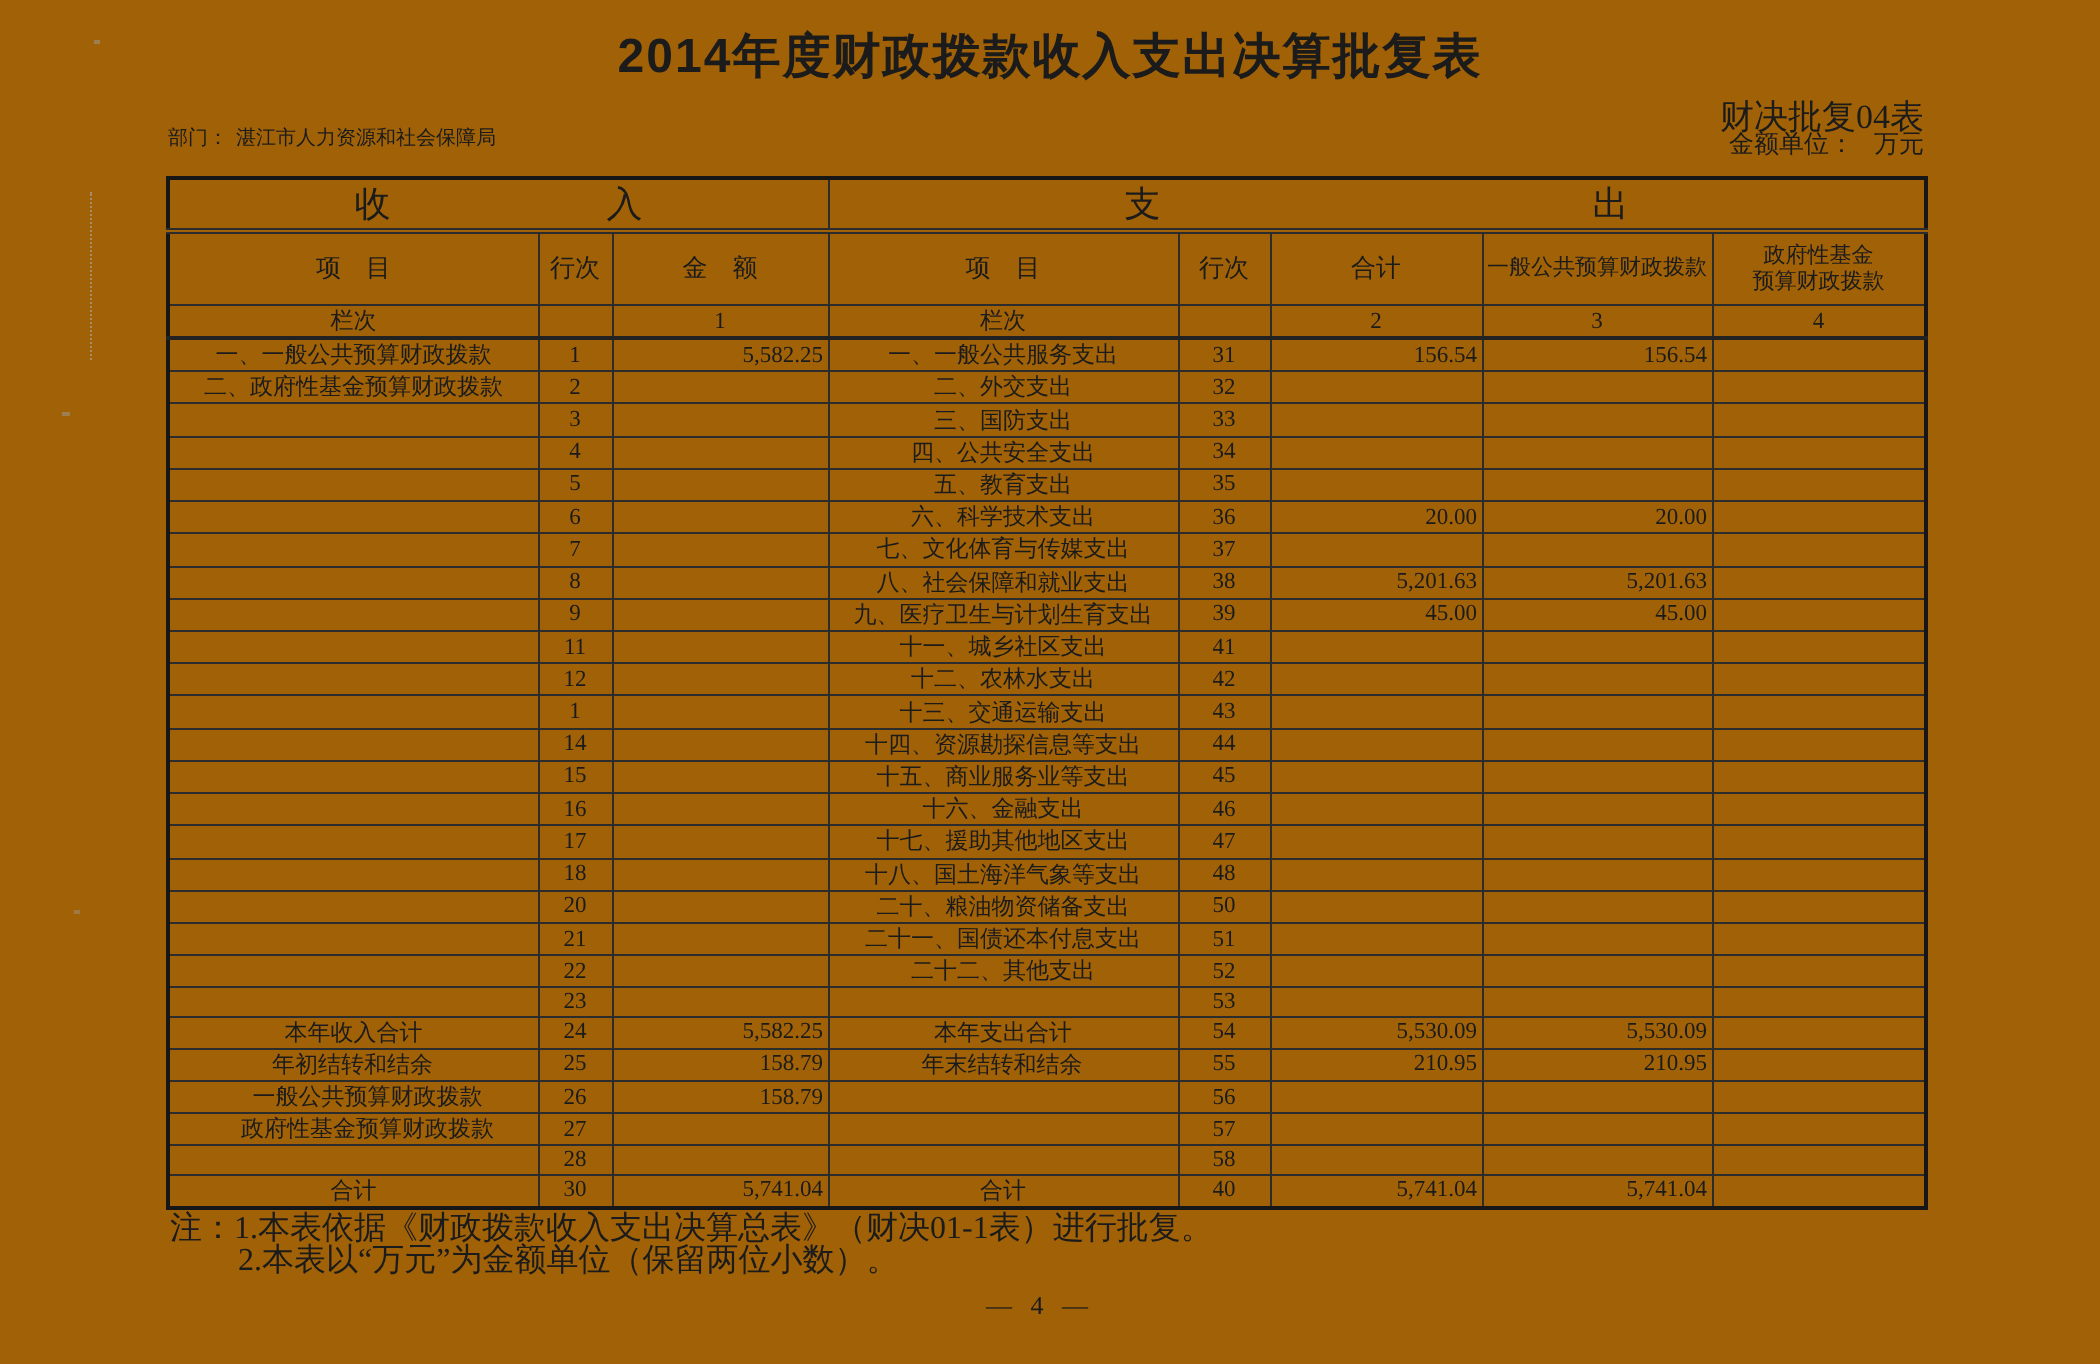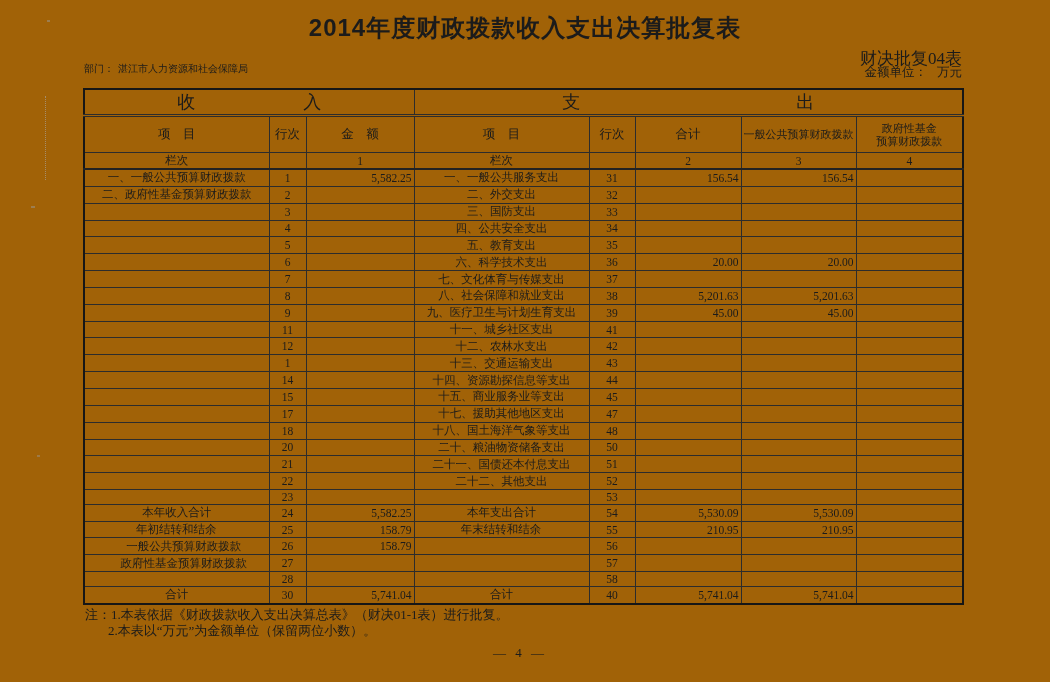--- a/index.html
+++ b/index.html
@@ -74,24 +74,24 @@
   .c-item { text-align: center; padding-left: 4px; }
   .c-item.center { padding-left: 2px; }
   .c-item.flush { padding-left: 1px; }
   .c-item.indent { padding-left: 16px; }
   .c-num { text-align: center; }
   .c-amt { text-align: right; padding-right: 4px; }
 
   .notes {
     position: absolute;
     left: 85px; top: 607px;
-    font-size: 13px;
+    font-size: 16px;
     line-height: 16px;
   }
-  .note-2 { margin-left: 23px; }
+  .note-2 { margin-left: 34px; }
   .pagenum {
     position: absolute;
     left: 0; top: 645px; width: 1040px;
     text-align: center;
     font-size: 13px;
     letter-spacing: 3px;
   }
   
   .noise-a { position: absolute; left: 45px; top: 96px; width: 1px; height: 84px; border-left: 1px dotted #aaa; opacity: .6; }
   .noise-b { position: absolute; left: 47px; top: 20px; width: 3px; height: 2px; background: #999; opacity: .5; }
@@ -289,20 +289,30 @@
           <td class="c-num">15</td>
           <td class="c-amt"></td>
           <td class="c-item">十五、商业服务业等支出</td>
           <td class="c-num">45</td>
           <td class="c-amt"></td>
           <td class="c-amt"></td>
           <td class="c-amt"></td>
         </tr>
         <tr>
           <td class="c-item"></td>
+          <td class="c-num">16</td>
+          <td class="c-amt"></td>
+          <td class="c-item">十六、金融支出</td>
+          <td class="c-num">46</td>
+          <td class="c-amt"></td>
+          <td class="c-amt"></td>
+          <td class="c-amt"></td>
+        </tr>
+        <tr>
+          <td class="c-item"></td>
           <td class="c-num">17</td>
           <td class="c-amt"></td>
           <td class="c-item">十七、援助其他地区支出</td>
           <td class="c-num">47</td>
           <td class="c-amt"></td>
           <td class="c-amt"></td>
           <td class="c-amt"></td>
         </tr>
         <tr>
           <td class="c-item"></td>

